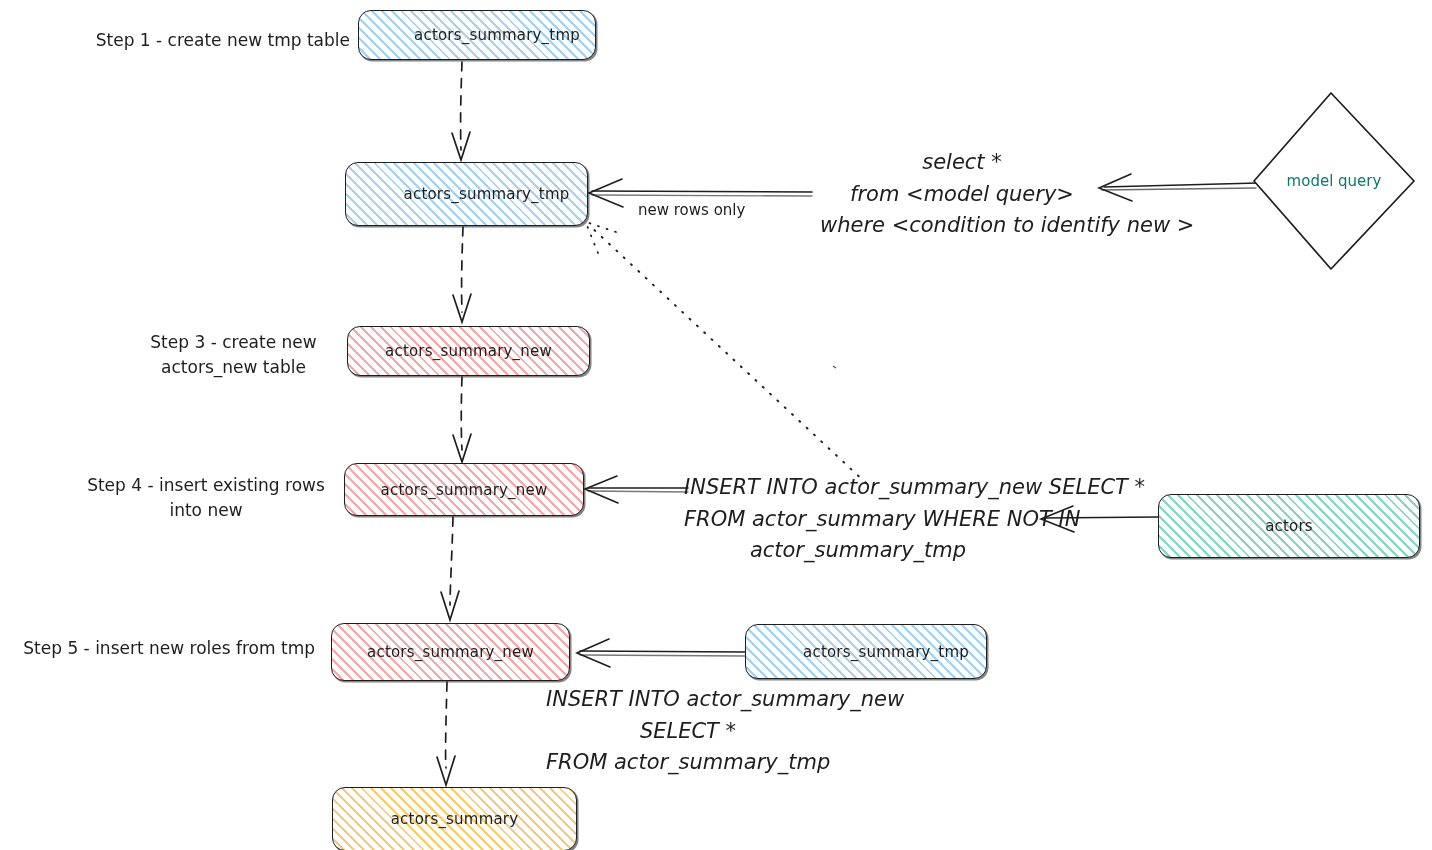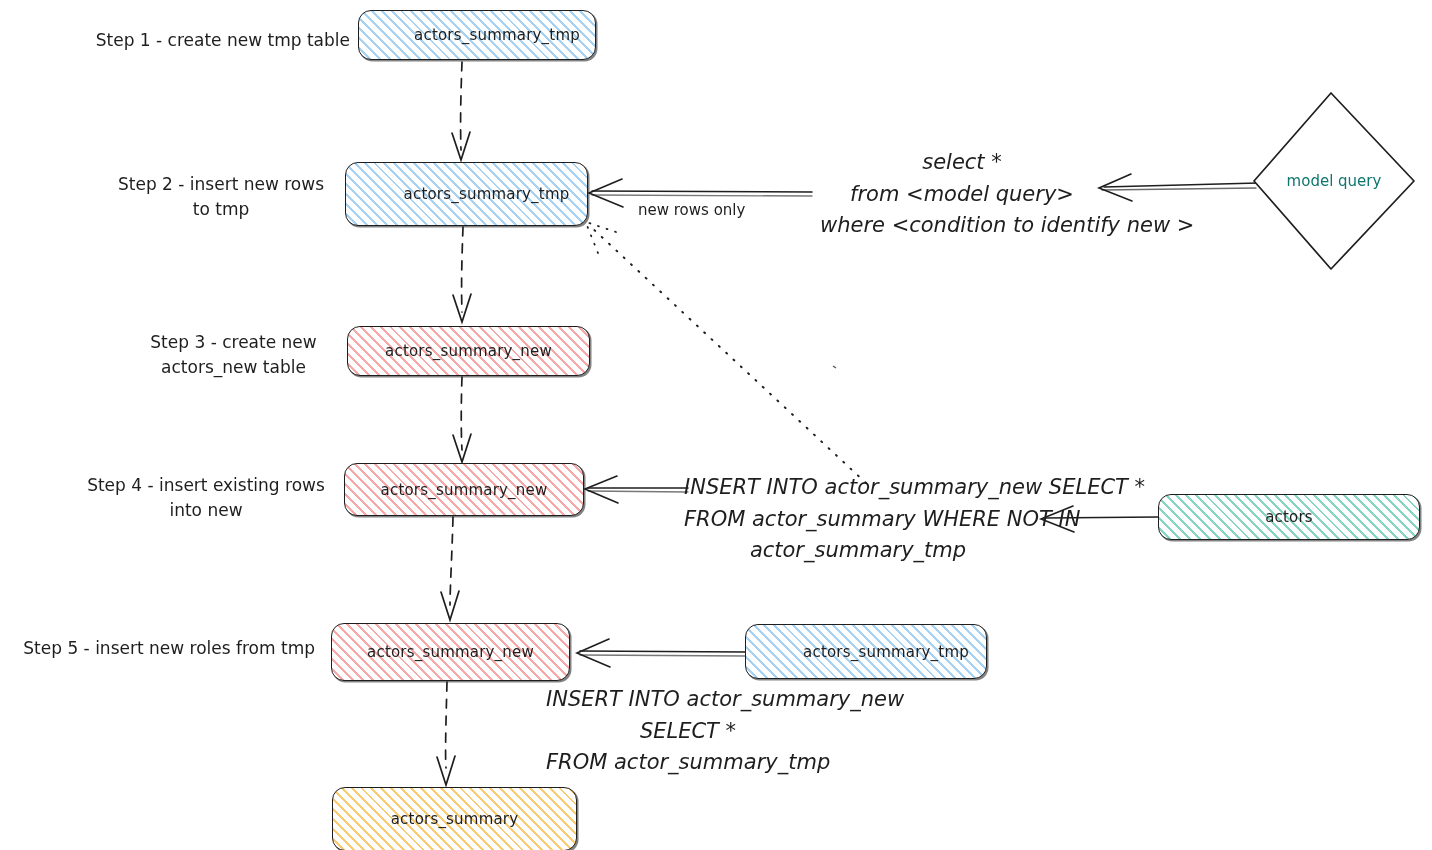--- a/index.html
+++ b/index.html
@@ -194,22 +194,20 @@
       <path d="M1331,93 L1414,181 L1331,269 L1254,181 Z" fill="#ffffff" stroke="#1e1e1e" stroke-width="1.7" stroke-linejoin="round"></path>
     </g>
 
     <g>
       <path d="M833,366 l3,2" stroke="#555" stroke-width="1.4" fill="none"></path>
     </g>
   </svg>
 
   <div class="txt stepcap right" style="left:90px; top:28px; width:260px;">Step 1 - create new tmp table</div>
 
-  <div class="txt stepcap center" style="left:106px; top:172px; width:230px;">Step 2 - insert new rows
-to tmp</div>
 
   <div class="txt stepcap center" style="left:126px; top:330px; width:215px;">Step 3 - create new
 actors_new table</div>
 
   <div class="txt stepcap center" style="left:76px; top:473px; width:260px;">Step 4 - insert existing rows
 into new</div>
 
   <div class="txt stepcap right" style="left:20px; top:636px; width:295px;">Step 5 - insert new roles from tmp</div>
 
 
@@ -234,21 +232,21 @@
   </div>
 
   <div class="node yellow" style="left:332px; top:787px; width:245px; height:64px;">
     <span class="label">actors_summary</span>
   </div>
 
   <div class="node blue" style="left:745px; top:624px; width:242px; height:55px;">
     <span class="label">actors_summary_tmp</span>
   </div>
 
-  <div class="node green" style="left:1158px; top:494px; width:262px; height:46px;">
+  <div class="node green" style="left:1158px; top:494px; width:262px; height:64px;">
     <span class="label">actors</span>
   </div>
 
   <div class="diamond" style="left:1254px; top:93px; width:160px; height:176px;">
     <span class="dlabel">model query</span>
   </div>
 
   <div class="txt" style="left:638px; top:200px; width:180px;">new rows only</div>
 
   <div class="txt sqlcap center" style="left:820px; top:147px; width:284px; line-height:1.5;">select *

